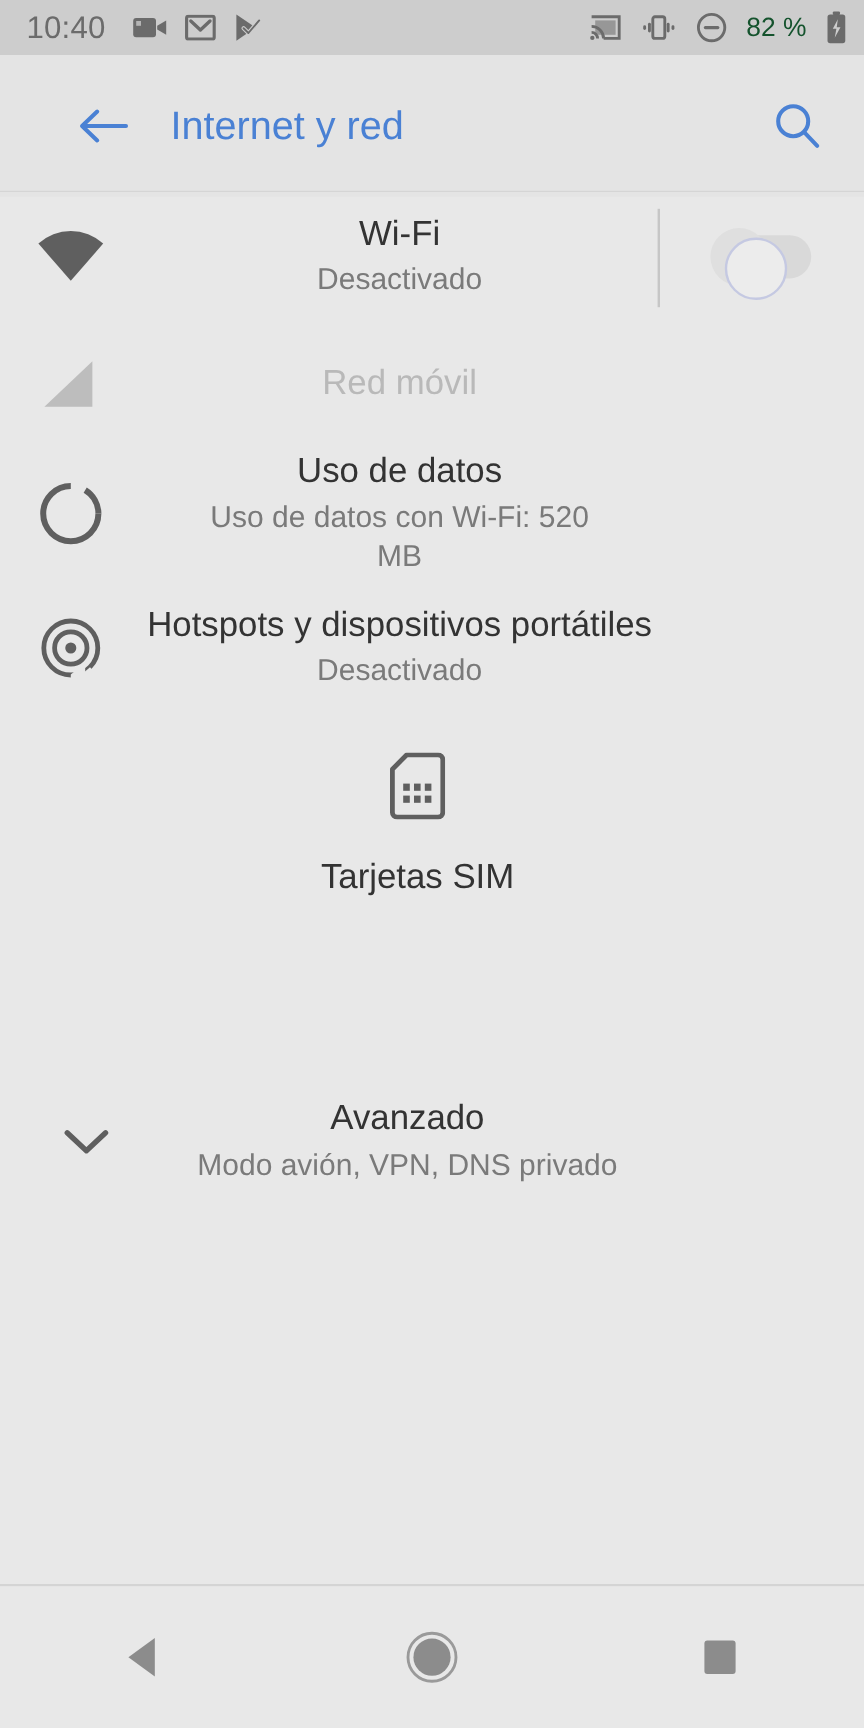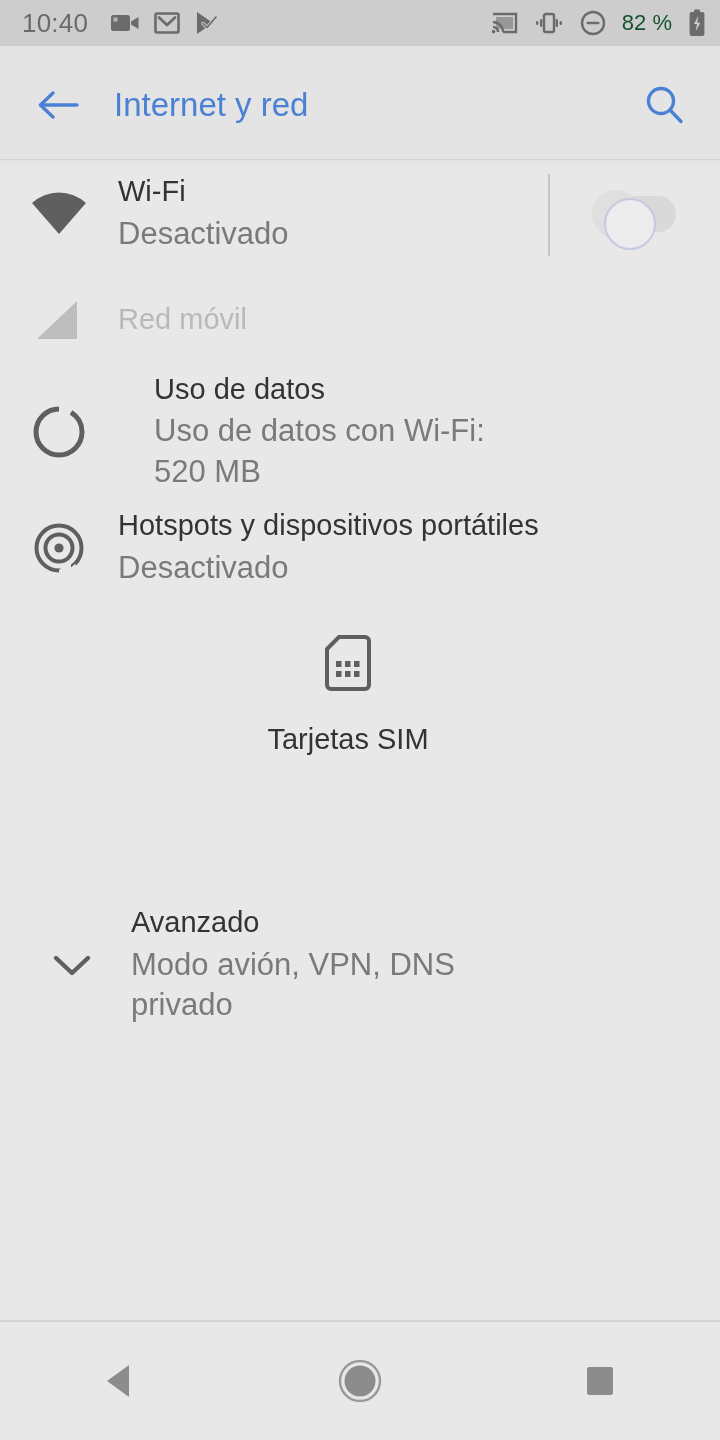--- a/index.html
+++ b/index.html
@@ -22,21 +22,21 @@
   }
   .sb-left-icons{ display:flex; align-items:center; gap:14px; margin-left:22px; }
   .sb-spacer{ flex:1 1 auto; }
   .sb-right-icons{ display:flex; align-items:center; gap:16px; margin-right:14px; }
   .sb-batt-text{ font-size:22px; color:#14532d; }
   .sb-ico{ display:block; }
 
   
   .appbar{
     position:absolute; left:0; top:46px; width:720px; height:118px;
-    background:#e4e4e4; display:flex; align-items:center;
+    background:#e4e4e4; display:flex; align-items:center;padding-left:28px;
   }
   .appbar-divider{
     position:absolute; left:0; top:159px; width:720px; height:1px;
     background:#d5d5d5;
   }
   .back-btn{
     width:56px; height:56px; margin-left:30px;
     display:flex; align-items:center; justify-content:center;
   }
   .appbar-title{
@@ -45,29 +45,29 @@
   }
   .search-btn{
     position:absolute; right:28px; top:50%; transform:translateY(-50%);
     width:56px; height:56px; display:flex; align-items:center; justify-content:center;
   }
 
   
   .list{ position:absolute; left:0; top:160px; width:720px; }
   .row{
     position:relative; display:flex; align-items:center;
-    min-height:92px; padding:0 24px 0 0;
+    min-height:92px; padding:0 24px 0 0;text-align:center;
   }
   .row-icon{
     width:118px; flex:0 0 118px;
     display:flex; align-items:center; justify-content:center;
   }
   .row-text{ flex:1 1 auto; display:flex; flex-direction:column; justify-content:center; }
   .row-title{ font-size:29px; color:#333333; line-height:1.22; }
-  .row-sub{ font-size:31px; color:#7a7a7a; line-height:1.3; margin-top:4px; }
+  .row-sub{ font-size:25px; color:#7a7a7a; line-height:1.3; margin-top:4px; }
   .row.disabled .row-title{ color:#b9b9b9; }
   .row-trail{ width:148px; flex:0 0 148px; position:relative; height:92px; }
 
   .vdivider{
     position:absolute; left:0; top:6px; width:2px; height:82px; background:#c6c6c6;
   }
 
   
   .switch{
     position:absolute; left:44px; top:50%; transform:translateY(-50%);

